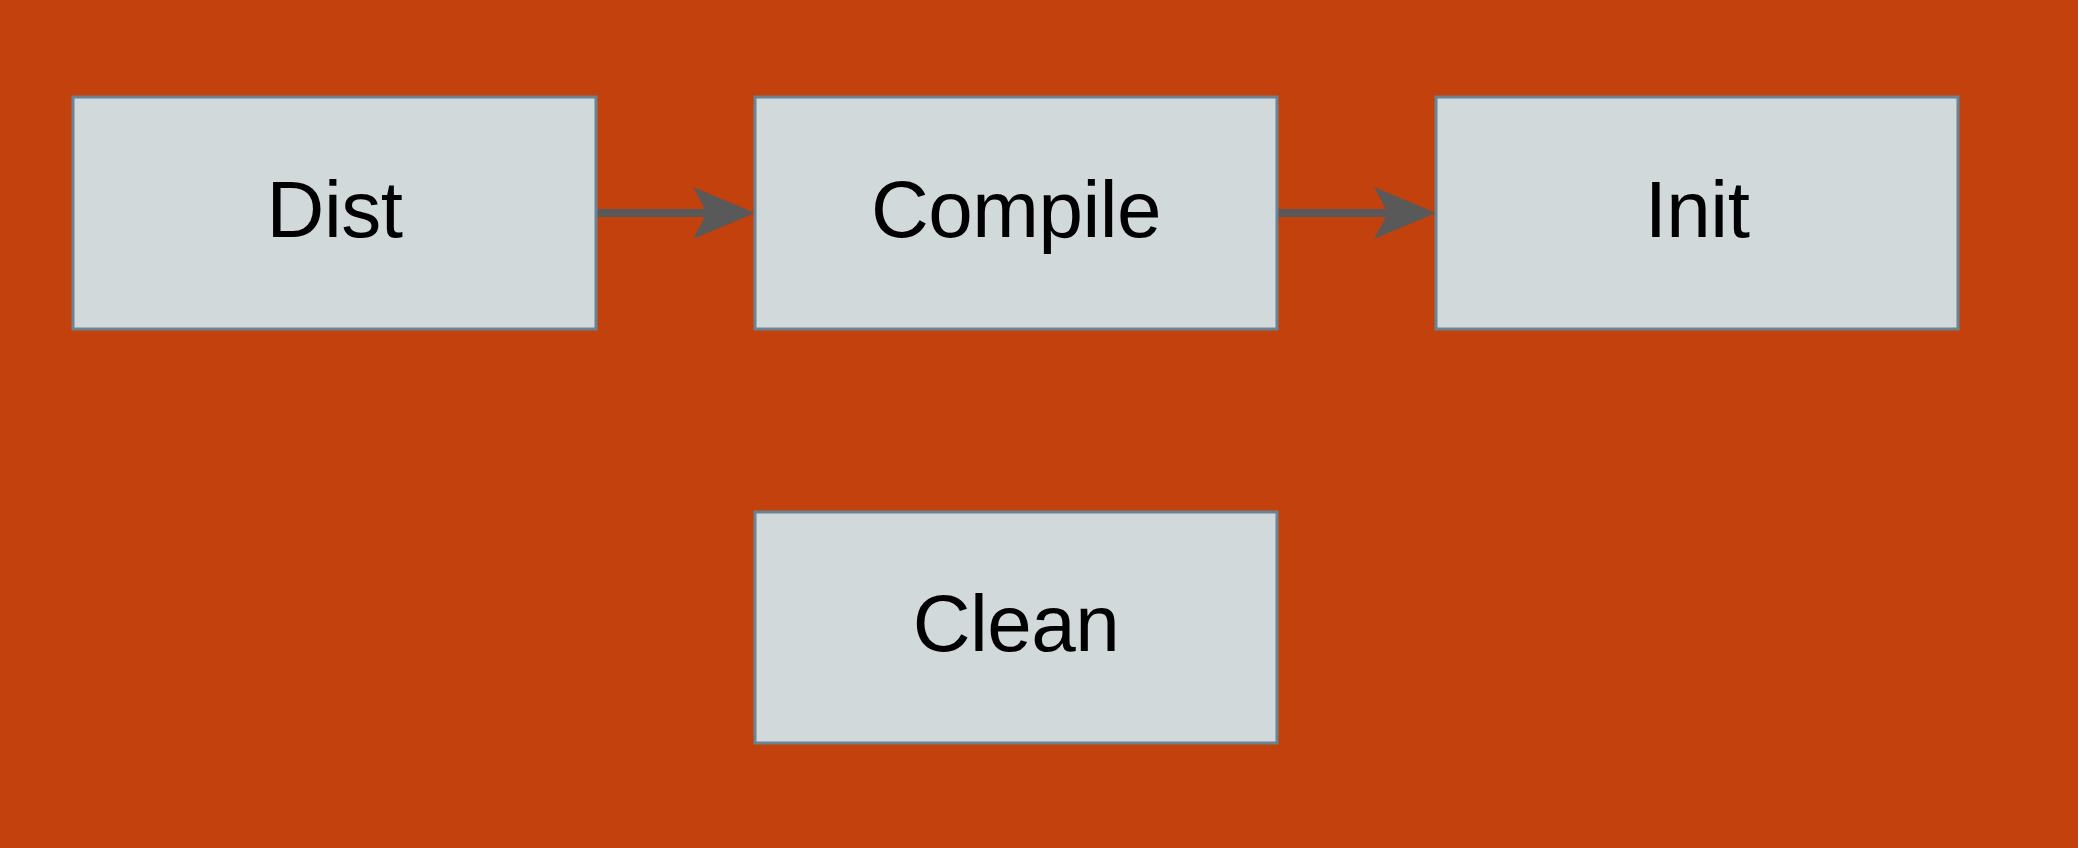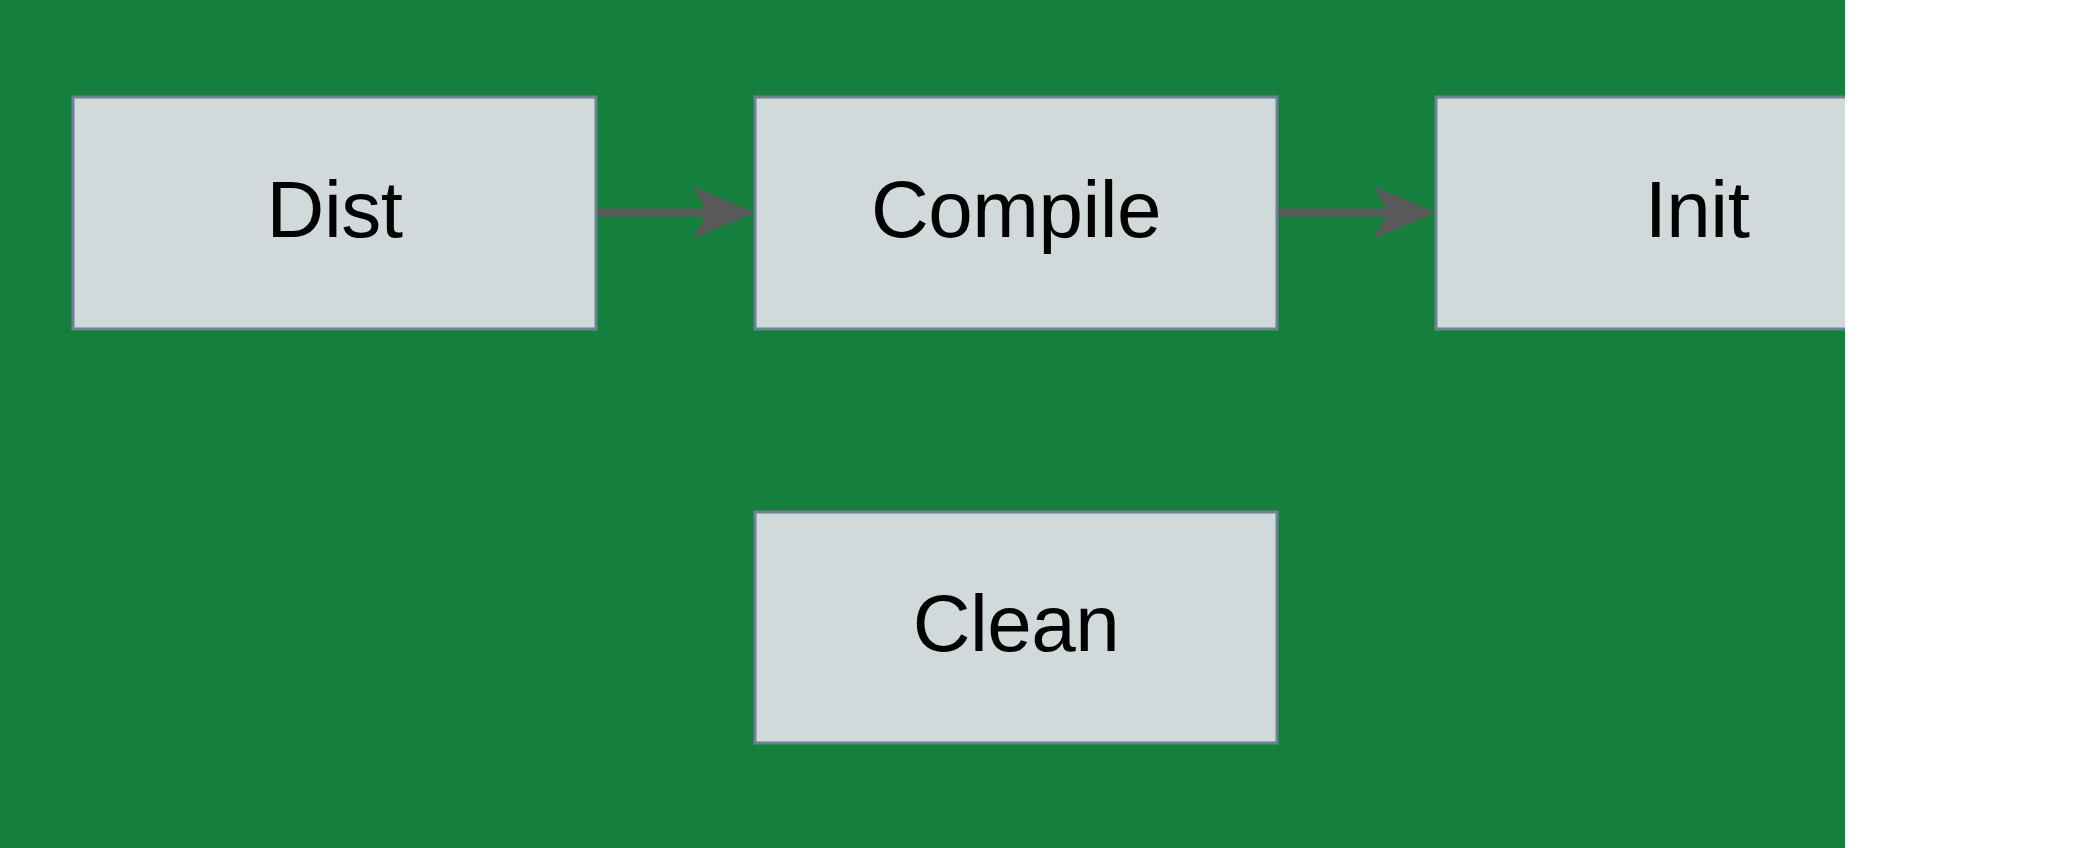--- a/index.html
+++ b/index.html
@@ -6,23 +6,23 @@
   html, body {
     margin: 0;
     padding: 0;
     background: #ffffff;
   }
   body {
     font-family: "Liberation Sans", sans-serif;
   }
   #canvas {
     position: relative;
-    width: 1845px;
+    width: 2078px;
     height: 848px;
-    background: #15803d;
+    background: #c2410c;
     overflow: hidden;
     text-align: center;
   }
   .diagram-svg {
     position: absolute;
     top: 0;
     left: 0;
     width: 2078px;
     height: 848px;
     display: block;

